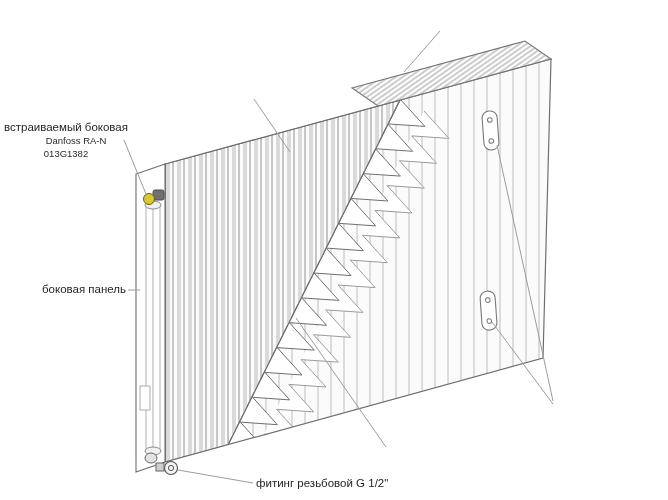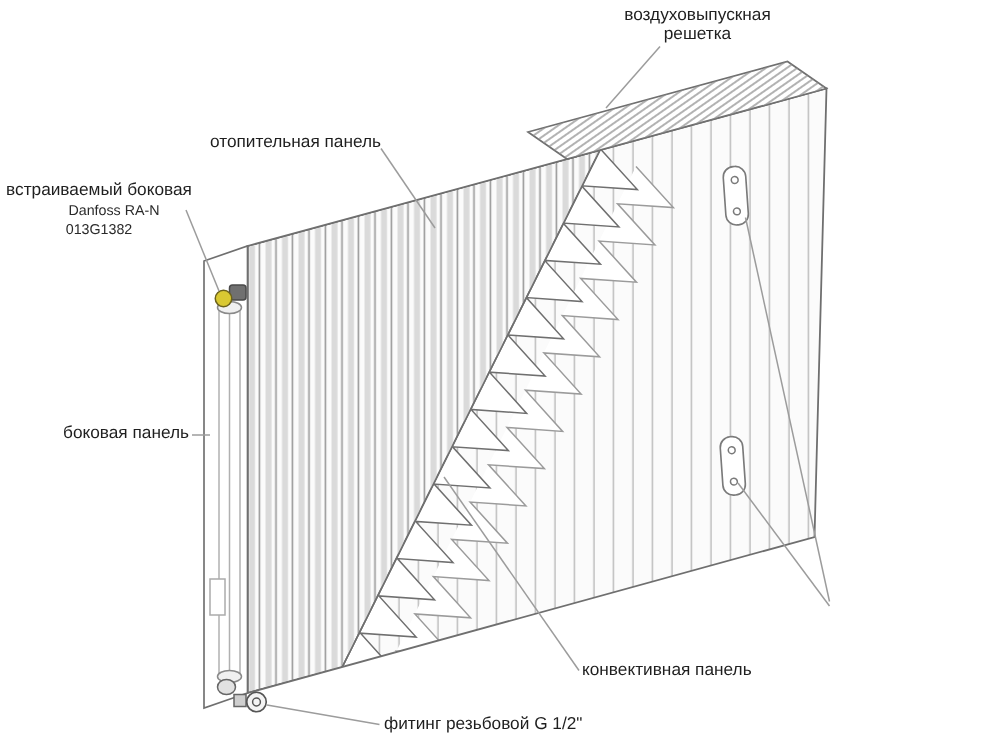--- a/index.html
+++ b/index.html
@@ -103,29 +103,26 @@
       <line x1="254" y1="99" x2="290" y2="152"></line>
       <line x1="124" y1="140" x2="146" y2="194"></line>
       <line x1="128" y1="290" x2="140" y2="290"></line>
       <line x1="553" y1="401" x2="497" y2="145"></line>
       <line x1="553" y1="404" x2="492" y2="322"></line>
       <line x1="386" y1="447" x2="296" y2="318"></line>
       <line x1="253" y1="483" x2="178" y2="470"></line>
     </g>
   </svg>
 
-  <div class="label wrap" style="left:406px;top:4px;width:118px;">воздуховыпускная решетка</div>
 
-  <div class="label" style="left:140px;top:89px;">отопительная панель</div>
 
   <div class="label wrap" style="left:4px;top:121px;width:124px;">
     <span>встраиваемый боковая</span><br>
     <span class="sub">Danfoss RA-N 013G1382</span>
   </div>
 
   <div class="label" style="left:42px;top:283px;">боковая панель</div>
 
 
-  <div class="label" style="left:388px;top:441px;">конвективная панель</div>
 
   <div class="label" style="left:256px;top:477px;">фитинг резьбовой G 1/2"</div>
 
 </div>
 
 </body></html>

